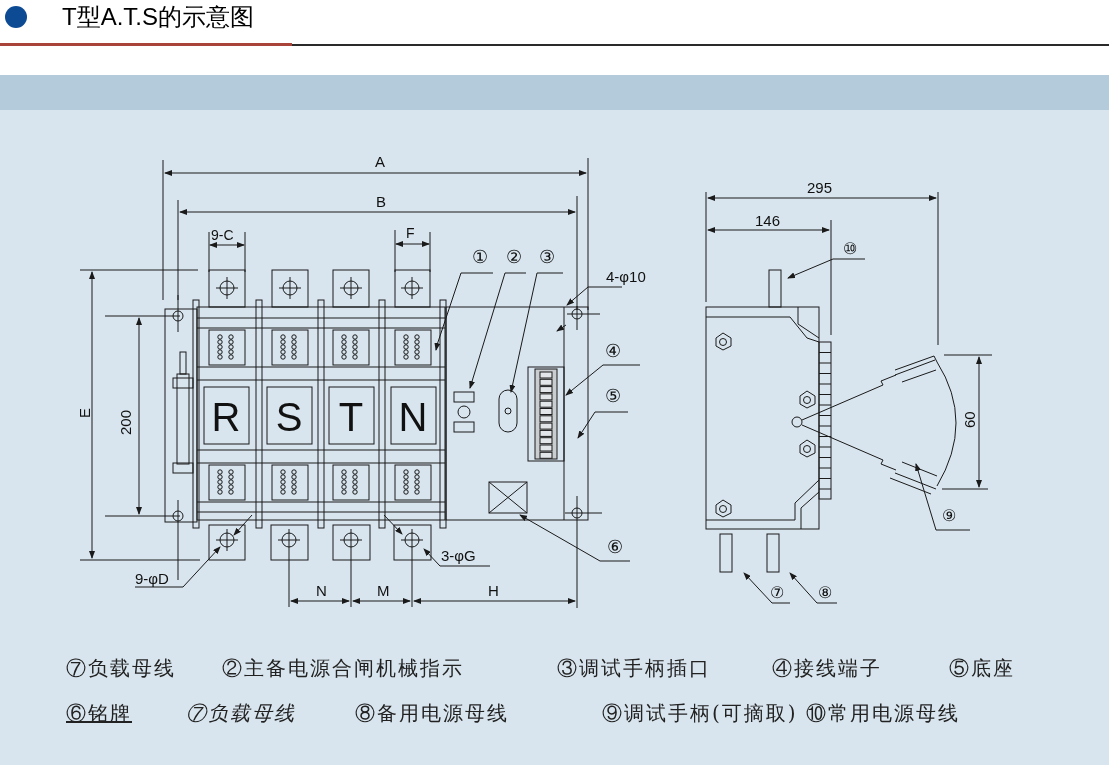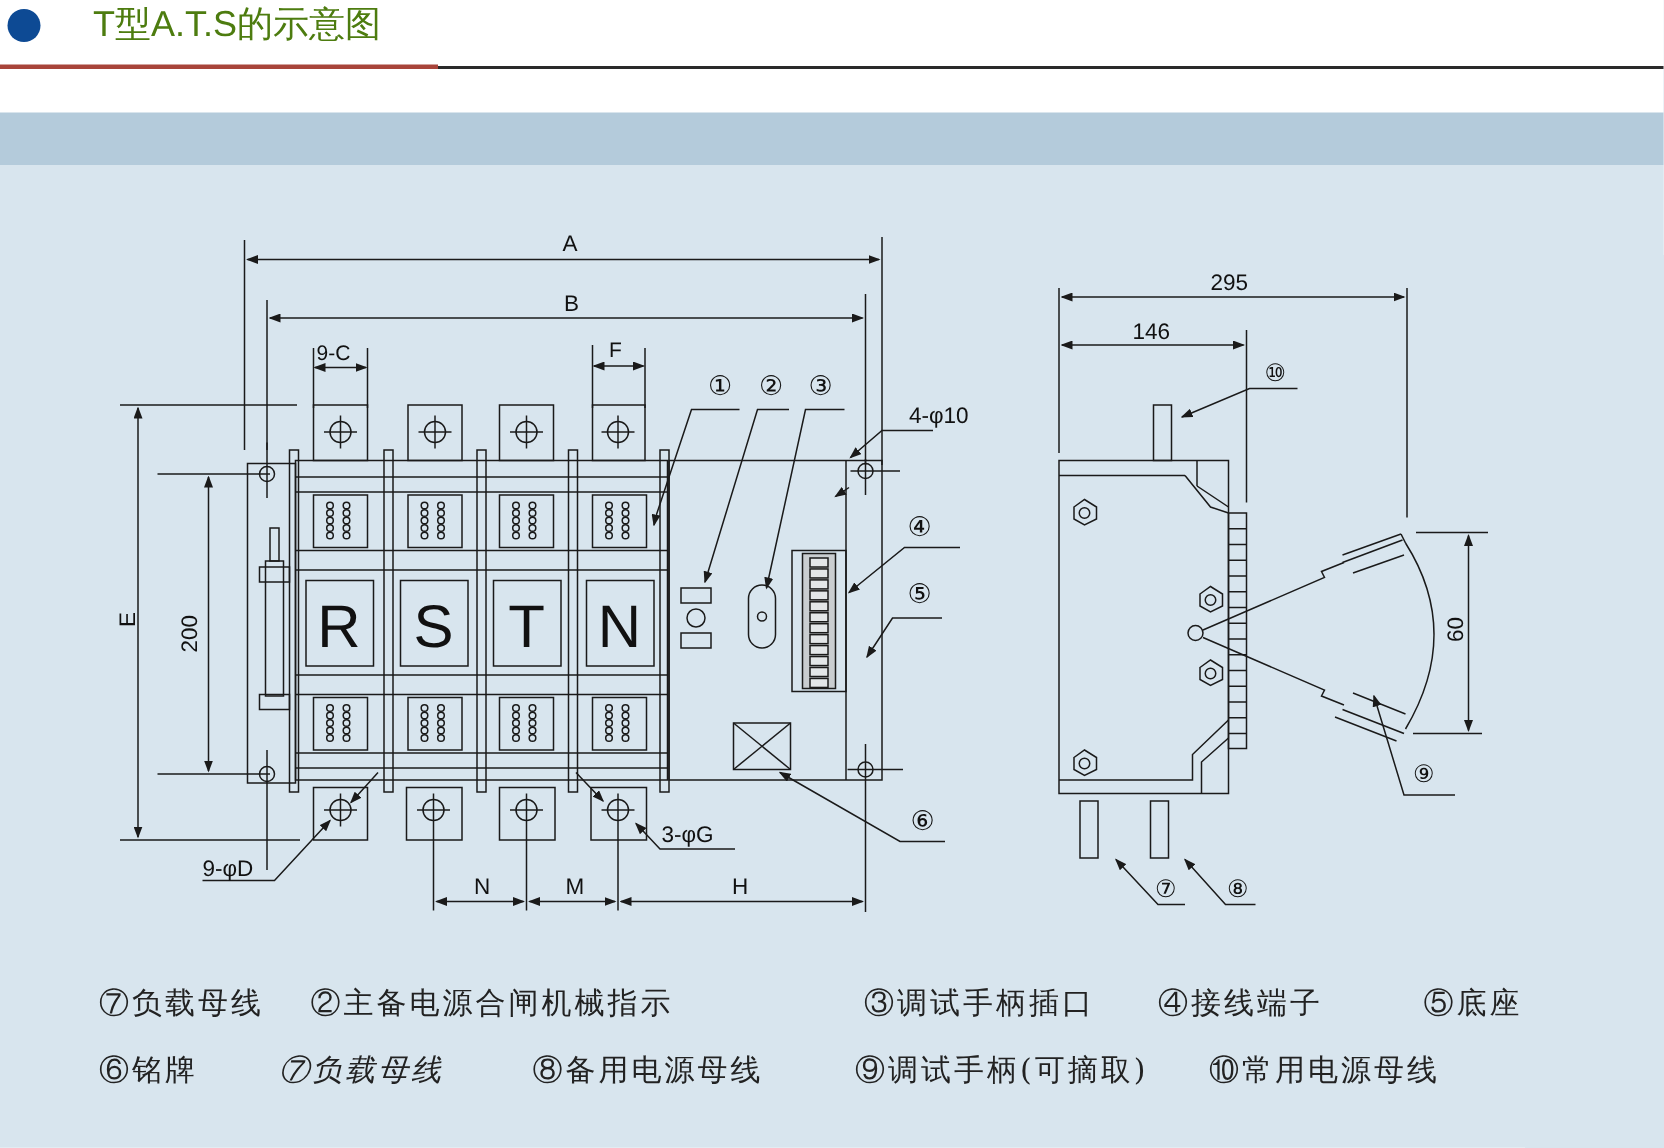--- a/index.html
+++ b/index.html
@@ -1,20 +1,20 @@
 <!DOCTYPE html>
 <html><head>
 <meta charset="utf-8">
 <style>
   html, body { margin:0; padding:0; }
   body { width:1109px; height:765px; background:#ffffff; position:relative; overflow:hidden;
          font-family:"DejaVu Sans", "Liberation Sans", sans-serif; }
   .title-bar { position:absolute; left:0; top:0; width:1109px; height:44px; background:#fff; }
   .bullet { position:absolute; left:5px; top:6px; width:22px; height:22px; border-radius:50%; background:#0d4a94; }
-  .title { position:absolute; left:62px; top:0px; font-size:24px; color:#4d7c0f; line-height:34px;
+  .title { position:absolute; left:62px; top:0px; font-size:24px; color:#000000; line-height:34px;
            font-family:"Liberation Sans", sans-serif; }
   .rule-red { position:absolute; left:0; top:43px; width:292px; height:3px; background:#a8443a; }
   .rule-dark { position:absolute; left:292px; top:44px; width:817px; height:2px; background:#2a2a2a; }
   .band { position:absolute; left:0; top:75px; width:1109px; height:35px; background:#b4cbdb; }
   .panel { position:absolute; left:0; top:110px; width:1109px; height:655px; background:#d8e5ee; }
   svg.drawing { position:absolute; left:0; top:0; }
   .legend { position:absolute; left:0; width:1109px; font-size:20px; color:#222;
             font-family:"DejaVu Serif", "Liberation Serif", serif; letter-spacing:2px; }
   .legend span { position:absolute; white-space:nowrap; }
   svg text { font-family:"Liberation Sans", sans-serif; fill:#111; }
@@ -410,24 +410,24 @@
     <rect x="767" y="534" width="12" height="38"></rect>
     <polyline points="790,603 772,603 744,573" marker-end="url(#arr)"></polyline>
     <polyline points="837,603 817,603 790,573" marker-end="url(#arr)"></polyline>
     <text x="770" y="598" font-size="16" stroke="none">⑦</text>
     <text x="818" y="598" font-size="16" stroke="none">⑧</text>
   </g>
 </svg>
 
 <div class="legend" style="top:655px;">
   <span style="left:66px;">⑦负载母线</span>
-  <span style="left:207px;">②主备电源合闸机械指示</span>
-  <span style="left:557px;margin-left:19px;">③调试手柄插口</span>
+  <span style="left:222px;">②主备电源合闸机械指示</span>
+  <span style="left:557px;">③调试手柄插口</span>
   <span style="left:772px;">④接线端子</span>
   <span style="left:949px;">⑤底座</span>
 </div>
 <div class="legend" style="top:700px;">
-  <span style="left:66px;">⑥铭牌</span>
+  <span style="left:66px;text-decoration:underline;">⑥铭牌</span>
   <span style="left:186px;font-style:italic;">⑦负载母线</span>
   <span style="left:355px;text-align:right;">⑧备用电源母线</span>
-  <span style="left:570px;">⑨调试手柄(可摘取)</span>
+  <span style="left:602px;">⑨调试手柄(可摘取)</span>
   <span style="left:806px;">⑩常用电源母线</span>
 </div>
 
 </body></html>

